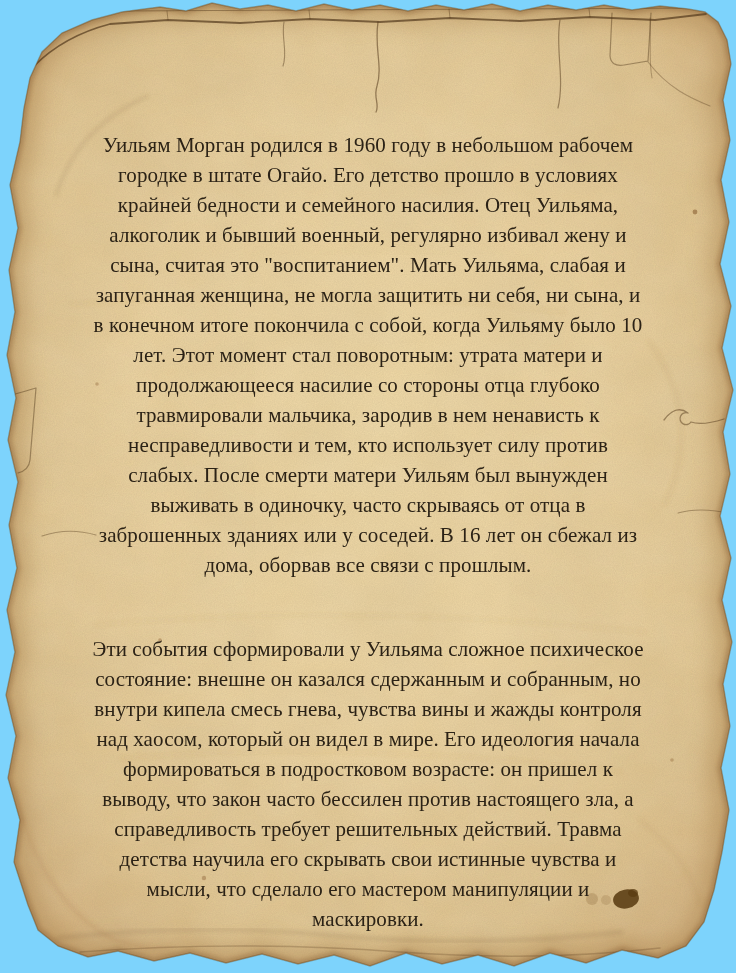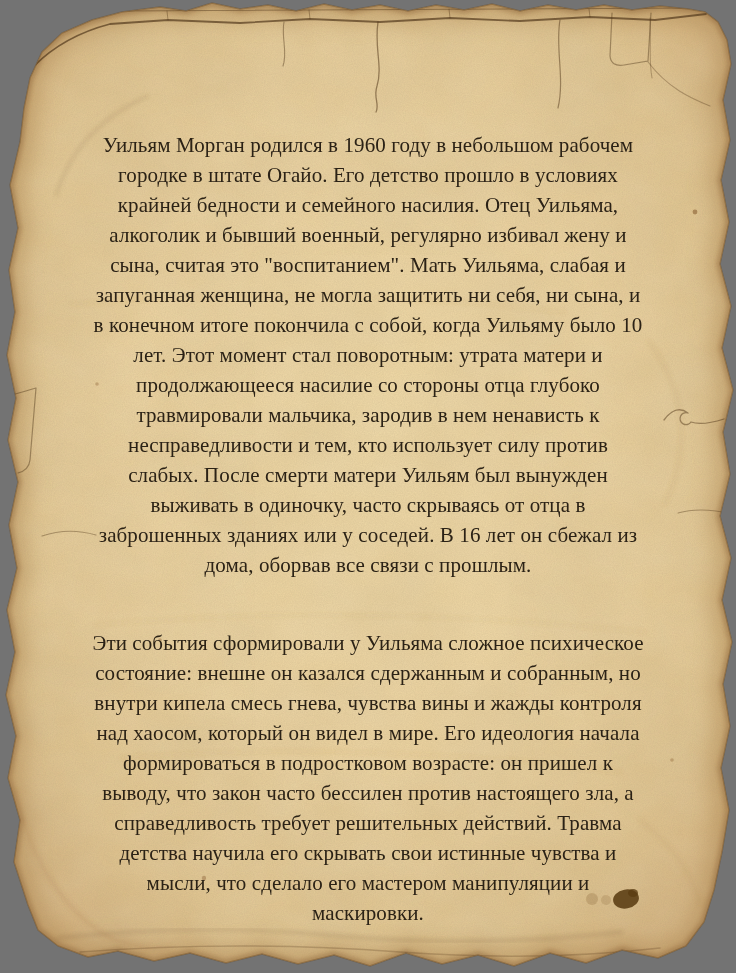--- a/index.html
+++ b/index.html
@@ -7,21 +7,21 @@
     padding: 0;
     background: #ffffff;
     width: 736px;
     height: 973px;
     overflow: hidden;
   }
   .stage {
     position: relative;
     width: 736px;
     height: 973px;
-    background: #737373;
+    background: #7dd3fc;
   }
   .paper-svg {
     position: absolute;
     left: 0;
     top: 0;
     display: block;
   }
   .text-layer {
     position: absolute;
     left: 50%;
@@ -34,21 +34,21 @@
     line-height: 30px;
     color: #2b2216;
     white-space: pre-line;
     letter-spacing: 0.1px;
   }
   .text-layer p {
     margin: 0;
     white-space: pre-line;
   }
   .text-layer p + p {
-    margin-top: 18px;
+    margin-top: 24px;
     text-align: center;
   }
 </style>
 </head>
 <body>
 
 <div class="stage">
 
   <svg class="paper-svg" width="736" height="973" viewBox="0 0 736 973" xmlns="http://www.w3.org/2000/svg">
     <defs>

